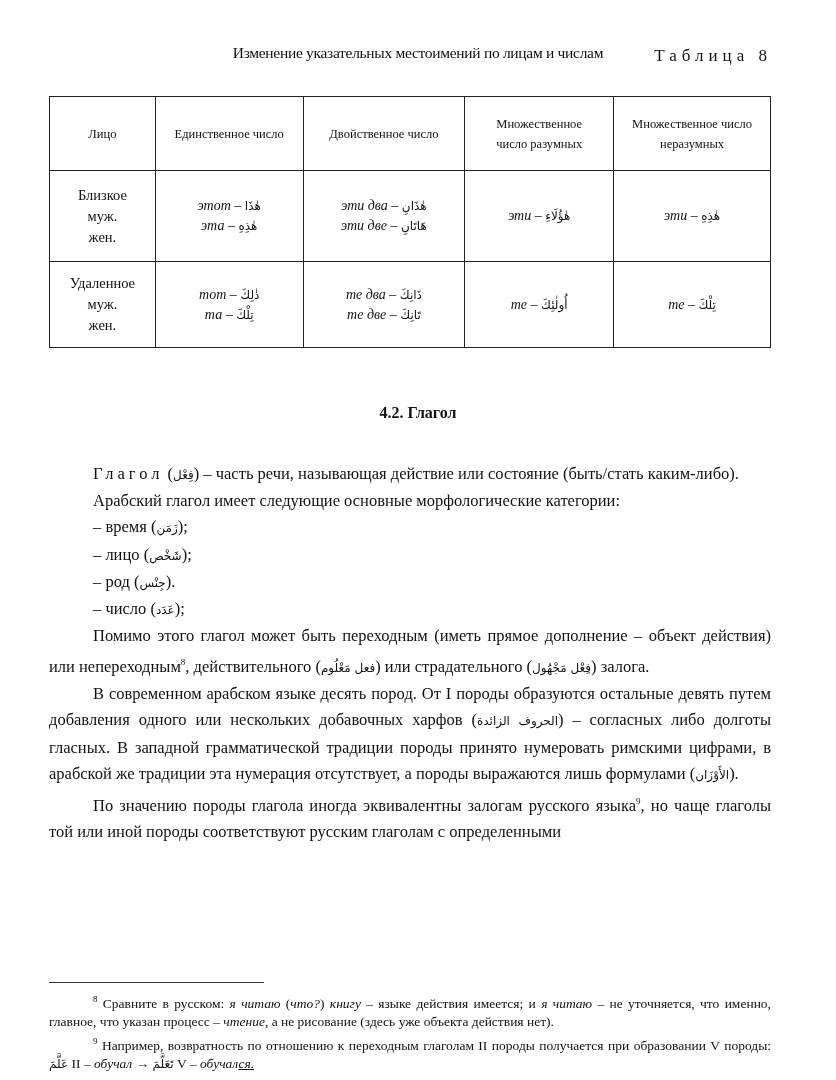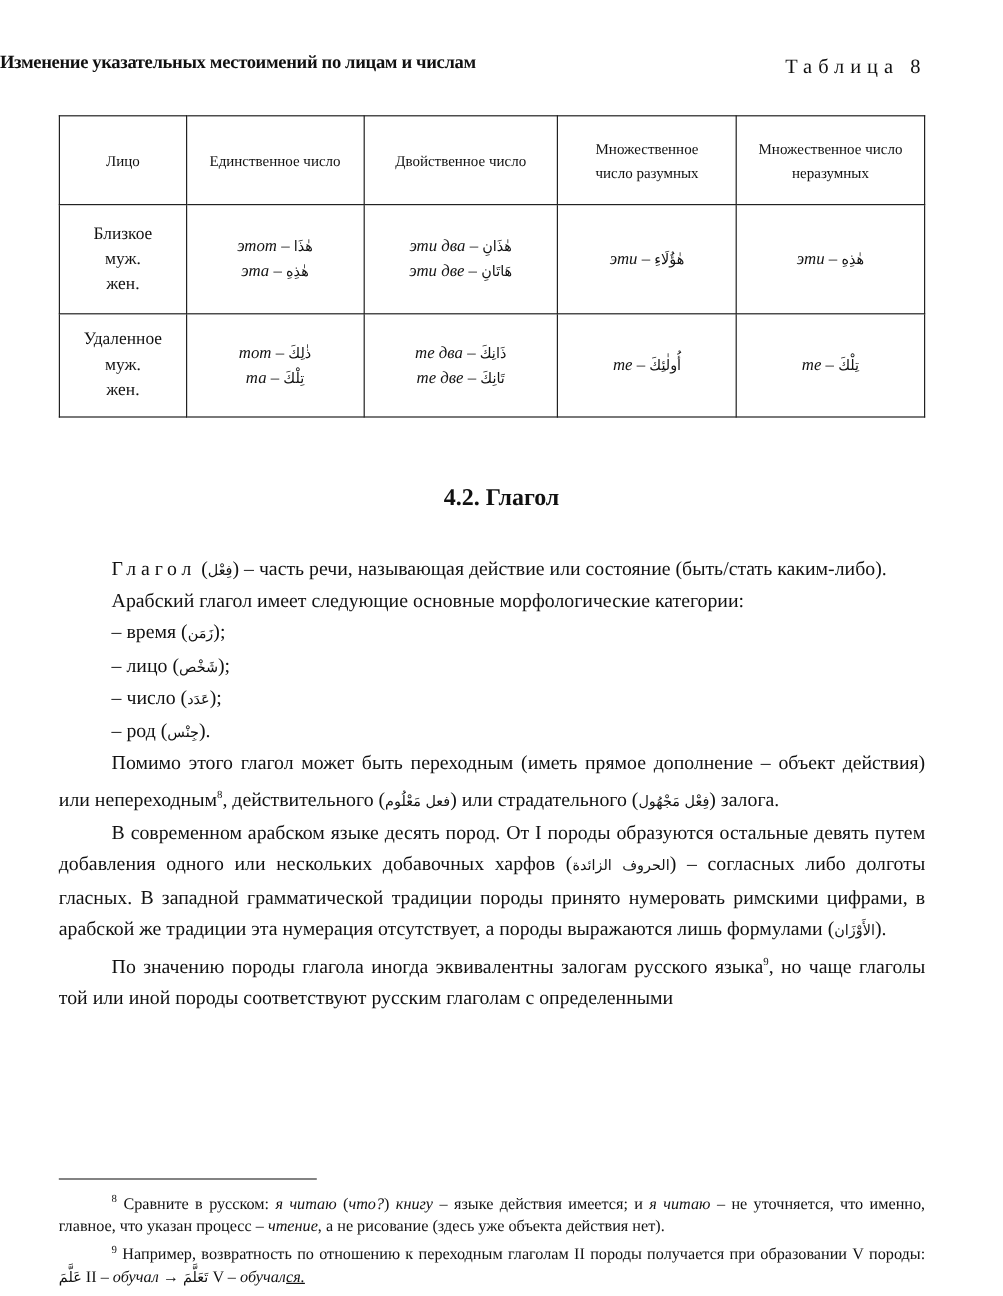--- a/index.html
+++ b/index.html
@@ -1,33 +1,33 @@
 <!DOCTYPE html>
 <html><head>
 <meta charset="utf-8">
 <style>
   html, body { margin: 0; padding: 0; background: #ffffff; }
   body { width: 836px; height: 1080px; position: relative; overflow: hidden;
          font-family: "Liberation Serif", "DejaVu Serif", serif; color: #111; }
   .abs { position: absolute; }
   .table-label { right: 64px; top: 6px; font-size: 17px; letter-spacing: 5px; margin-top: 40px; }
-  .table-title { left: 0; width: 836px; top: 44px; font-weight: bold;
+  .table-title { left: 0; width: 836px; top: 44px; text-align: center; font-weight: normal;
                  font-size: 15.5px; letter-spacing: -0.3px; }
   table.dem { position: absolute; left: 49px; top: 96px; border-collapse: collapse;
               width: 722px; font-size: 12.5px; }
   table.dem td, table.dem th { border: 1.3px solid #222; text-align: center; vertical-align: middle;
               font-weight: normal; padding: 0; }
   table.dem th { height: 65px; line-height: 20px; }
   table.dem tr.r1 td { height: 90px; }
   table.dem tr.r2 td { height: 85px; }
   .person { font-size: 14.5px; line-height: 21px; }
   .form { font-size: 14px; line-height: 20px; }
   .form i { font-style: italic; }
   .ar { font-family: "DejaVu Sans", sans-serif; font-size: 12px; }
-  .section-title { left: 0; width: 836px; top: 404px; text-align: center; font-weight: bold; font-size: 20px; }
+  .section-title { left: 0; width: 836px; top: 404px; text-align: center; font-weight: bold; font-size: 16px; }
   .body { left: 49px; width: 722px; font-size: 16.5px; line-height: 26.2px; text-align: justify; }
   .body p { margin: 0; text-indent: 44px; }
   .body p.list { text-indent: 44px; }
   .spaced { letter-spacing: 4px; }
   .rule { left: 49px; top: 982px; width: 215px; height: 0; border-top: 1px solid #333; }
   .fn { left: 49px; width: 722px; top: 990px; font-size: 13.5px; line-height: 18.5px; text-align: justify; }
   .fn p { margin: 0; text-indent: 44px; }
   sup { font-size: 9px; }
   .u { text-decoration: underline; }
 </style>
@@ -98,22 +98,22 @@
 </tbody>
   </table>
 
 <div class="abs section-title">4.2. Глагол</div>
 
 <div class="abs body" style="top:461px;">
   <p><span class="spaced">Глагол</span> (<span class="ar">فِعْل</span>)<span> – часть речи, называющая действие или состояние (быть/стать каким-либо).</span></p>
   <p>Арабский глагол имеет следующие основные морфологические категории:</p>
   <p class="list"><span>– время</span> (<span class="ar">زَمَن</span>)<span>;</span></p>
   <p class="list"><span>– лицо</span> (<span class="ar">شَخْص</span>)<span>;</span></p>
+  <p class="list"><span>– род</span> (<span class="ar">جِنْس</span>)<span>.</span></p>
   <p class="list"><span>– число</span> (<span class="ar">عَدَد</span>)<span>;</span></p>
-  <p class="list"><span>– род</span> (<span class="ar">جِنْس</span>)<span>.</span></p>
   <p><span>Помимо этого глагол может быть переходным (иметь прямое дополнение – объект действия) или непереходным</span><sup>8</sup><span>, действительного (</span><span class="ar">فعل مَعْلُوم</span><span>) или страдательного (</span><span class="ar">فِعْل مَجْهُول</span><span>) залога.</span></p>
   <p><span>В современном арабском языке десять пород. От I породы образуются остальные девять путем добавления одного или нескольких добавочных харфов (</span><span class="ar">الحروف الزائدة</span><span>) – согласных либо долготы гласных. В западной грамматической традиции породы принято нумеровать римскими цифрами, в арабской же традиции эта нумерация отсутствует, а породы выражаются лишь формулами (</span><span class="ar">الأَوْزَان</span><span>).</span></p>
   <p><span>По значению породы глагола иногда эквивалентны залогам русского языка</span><sup>9</sup><span>, но чаще глаголы той или иной породы соответствуют русским глаголам с определенными</span></p>
 </div>
 
 <div class="abs rule"></div>
 
 <div class="abs fn">
   <p><sup>8</sup><span> Сравните в русском: </span><i>я читаю</i><span> (</span><i>что?</i><span>) </span><i>книгу</i><span> – языке действия имеется; и </span><i>я читаю</i><span> – не уточняется, что именно, главное, что указан процесс – </span><i>чтение</i><span>, а не рисование (здесь уже объекта действия нет).</span></p>
   <p><sup>9</sup><span> Например, возвратность по отношению к переходным глаголам II породы получается при образовании V породы: </span><span class="ar">عَلَّمَ</span><span> II – </span><i>обучал</i><span> → </span><span class="ar">تَعَلَّمَ</span><span> V – </span><i>обучал</i><i class="u">ся.</i></p>

